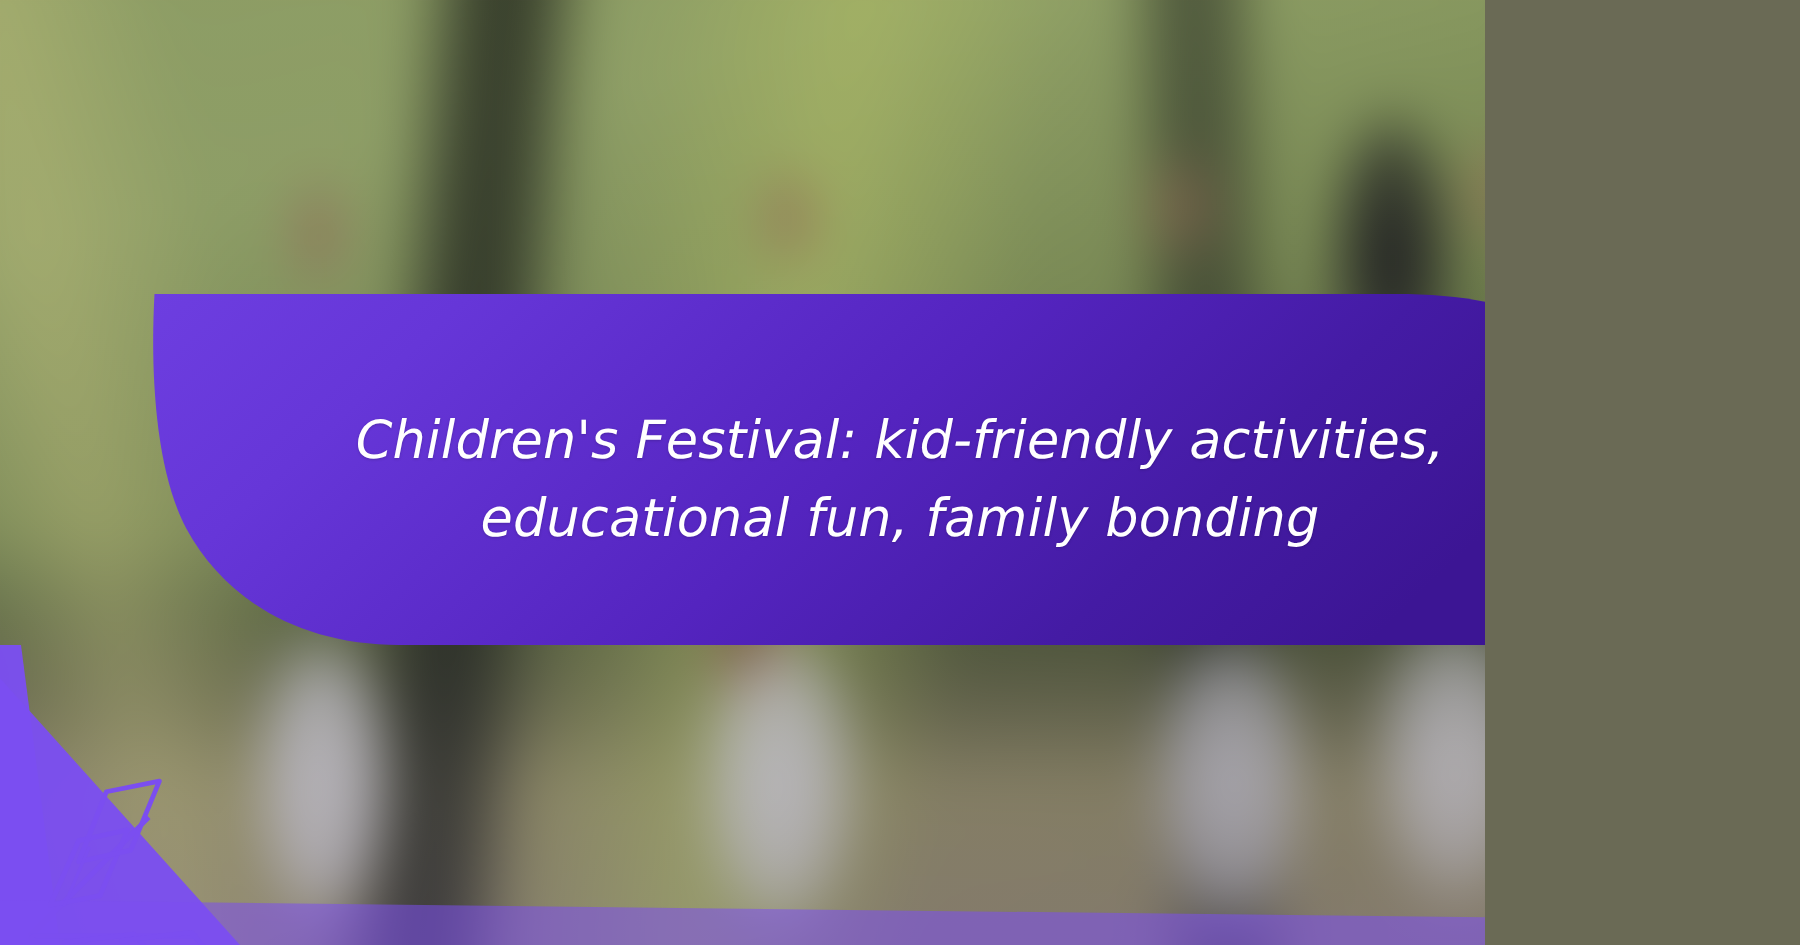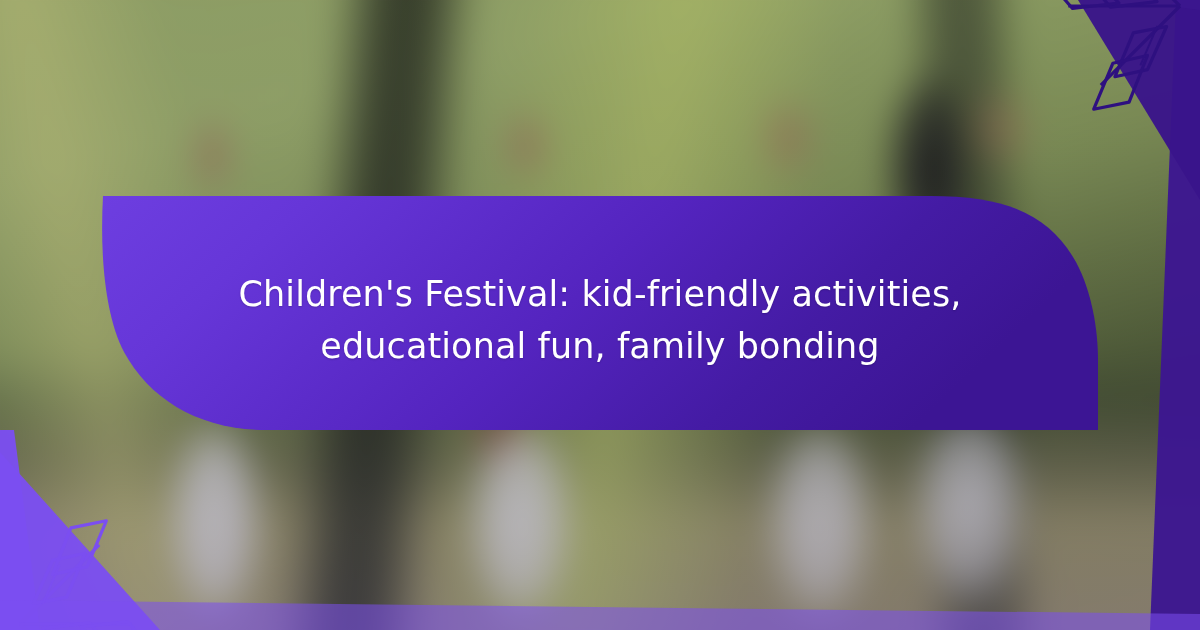--- a/index.html
+++ b/index.html
@@ -4,22 +4,23 @@
 <style>
   * { margin:0; padding:0; box-sizing:border-box; }
   html, body {
     width:1200px; height:630px;
     overflow:hidden;
     background:#6a6a55;
     font-family:"DejaVu Sans", sans-serif;
   }
   #stage {
     position:relative;
-    width:1200px; height:630px;
+    width:990px; height:630px;
     overflow:hidden;
+    font-style:italic;
   }
 
   
   .photo {
     position:absolute; inset:-40px;
     filter: blur(17px) saturate(0.95);
     background-color:#7b8a57;
     background-image:
       
       radial-gradient(ellipse 70px 150px at 255px 560px, rgba(205,205,205,0.95) 0%, rgba(205,205,205,0.75) 45%, rgba(205,205,205,0) 72%),

